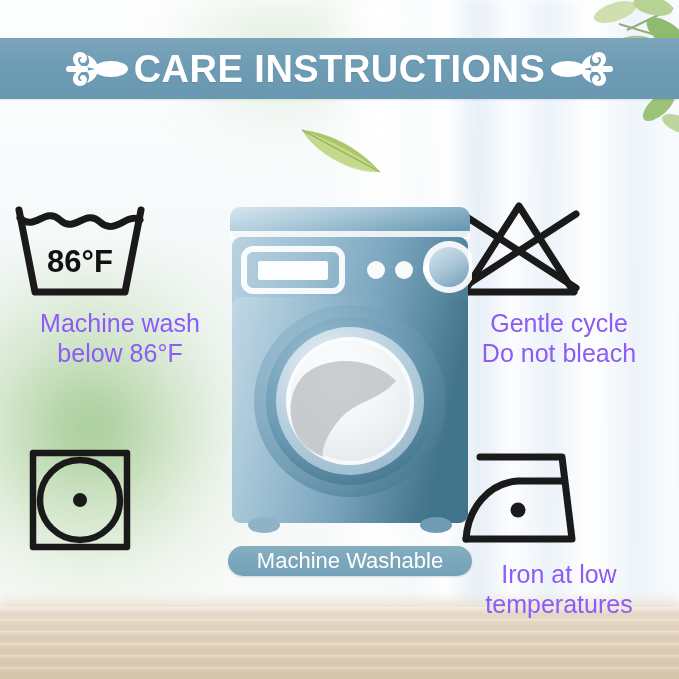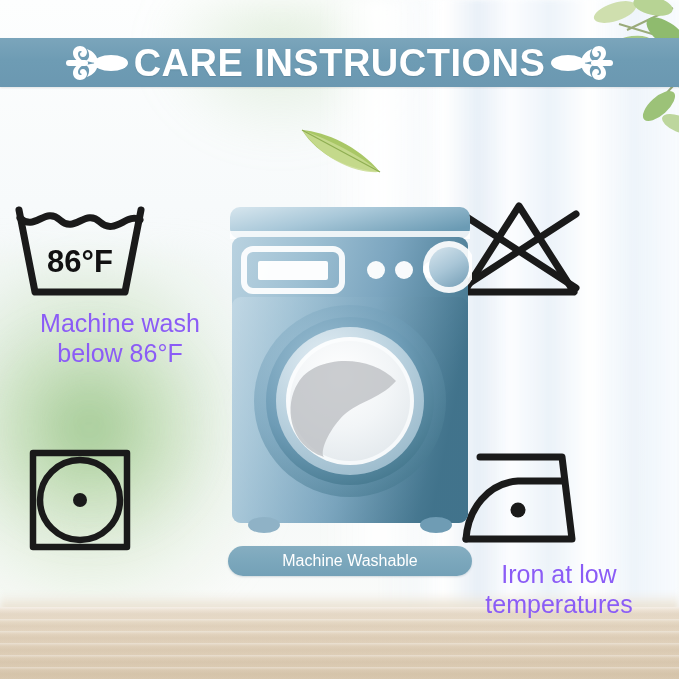--- a/index.html
+++ b/index.html
@@ -62,21 +62,21 @@
       rgba(180,155,120,.10) 7px,rgba(255,255,255,0) 12px);
   }
   .bg-wood-edge{
     position:absolute;left:0;bottom:68px;width:679px;height:18px;
     background:linear-gradient(180deg,rgba(244,240,232,0) 0%,rgba(238,231,218,.85) 60%,rgba(226,214,195,.95) 100%);
     filter:blur(3px);
   }
 
   
   .banner{
-    position:absolute;left:0;top:38px;width:679px;height:49px;
+    position:absolute;left:0;top:38px;width:679px;height:61px;
     background:linear-gradient(180deg,#7ba5bb 0%,#6e9cb4 45%,#6b98b1 100%);
     display:flex;align-items:center;justify-content:center;
     box-shadow:0 1px 2px rgba(0,0,0,.10);
   }
   .banner-title{
     color:#ffffff;font-size:38px;font-weight:bold;letter-spacing:.5px;
     font-family:"Liberation Sans","DejaVu Sans",sans-serif;
     white-space:nowrap;line-height:1;
     text-shadow:0 1px 1px rgba(60,90,110,.25);
   }
@@ -106,21 +106,21 @@
 
   
   .badge{
     position:absolute;left:228px;top:546px;width:244px;height:30px;
     border-radius:16px;
     background:linear-gradient(180deg,#86aec1 0%,#7ba7bc 50%,#74a1b7 100%);
     display:flex;align-items:center;justify-content:center;
     box-shadow:0 1px 2px rgba(90,120,140,.25);
   }
   .badge-text{
-    color:#ffffff;font-size:16px;line-height:1;
+    color:#ffffff;font-size:22px;line-height:1;
     font-family:"Liberation Sans","DejaVu Sans",sans-serif;white-space:nowrap;
   }
 </style>
 </head>
 <body>
 
 <div id="stage">
 
   <div class="bg-base"></div>
   <div class="bg-green-top"></div>
@@ -201,20 +201,22 @@
   <div class="care" id="care-tr">
     <div class="sym">
       <svg width="150" height="105" viewBox="0 0 150 105">
         <g fill="none" stroke="#1a1a1a" stroke-width="7" stroke-linecap="round" stroke-linejoin="round">
           <path d="M75 10 L130 96 L20 96 Z"></path>
           <path d="M18 18 L132 92"></path>
           <path d="M132 18 L18 92"></path>
         </g>
       </svg>
     </div>
+    <div class="cap">Gentle cycle
+Do not bleach</div>
   </div>
 
   <div class="care" id="care-bl">
     <div class="sym">
       <svg width="150" height="105" viewBox="0 0 150 105">
         <g fill="none" stroke="#1a1a1a" stroke-width="6.5" stroke-linejoin="round">
           <rect x="28" y="6" width="94" height="94"></rect>
           <circle cx="75" cy="53" r="40"></circle>
         </g>
         <circle cx="75" cy="53" r="7" fill="#1a1a1a"></circle>

